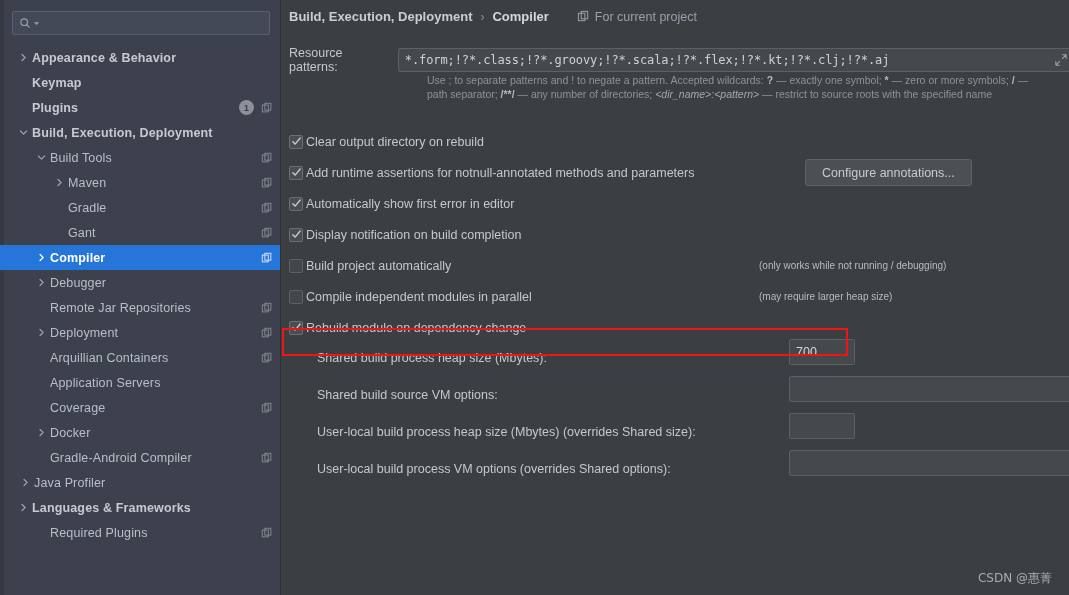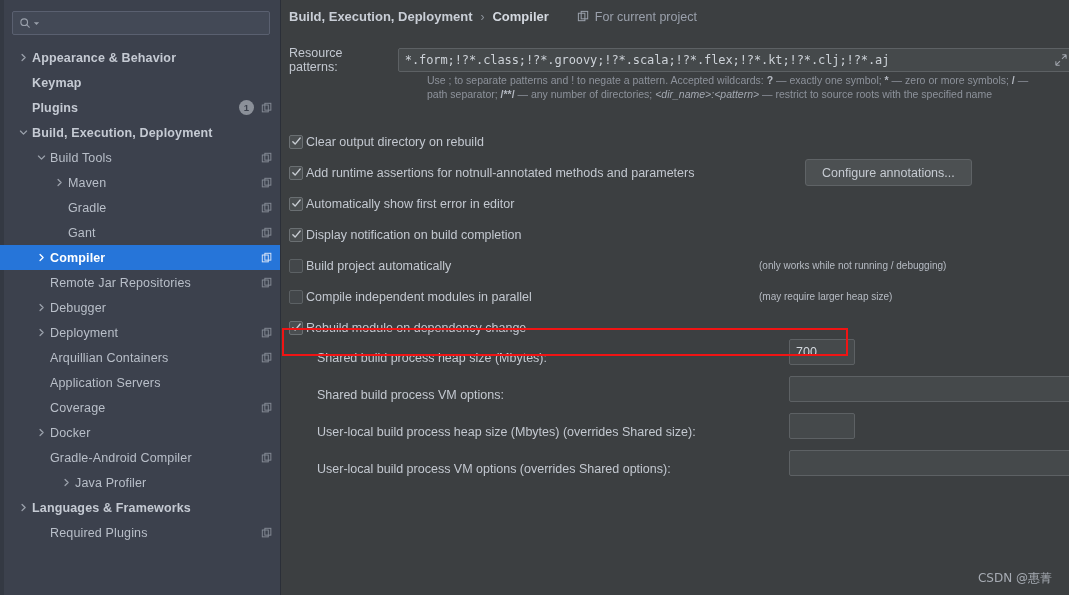--- a/index.html
+++ b/index.html
@@ -325,46 +325,46 @@
           <span class="tree-right">
             <span class="copy-ico">
               <svg width="12" height="12" viewBox="0 0 14 14">
                 <rect x="1.5" y="3.5" width="7" height="8" fill="none" stroke="#dce6f7" stroke-width="1.1"></rect>
                 <rect x="4.5" y="1.5" width="7" height="8" fill="none" stroke="#dce6f7" stroke-width="1.1"></rect>
               </svg>
             </span>
           </span>
         </div>
         <div class="tree-row" style="padding-left: 32px;">
+          <span class="tw">
+            <svg width="9" height="9" viewBox="0 0 10 10">
+              <path d="M3.4 1.6 L6.8 5 L3.4 8.4" fill="none" stroke="#9aa0ab" stroke-width="1.4" stroke-linecap="round" stroke-linejoin="round"></path>
+            </svg>
+          </span>
+          <span class="tree-label">Debugger</span>
+          <span class="tree-right"></span>
+        </div>
+        <div class="tree-row" style="padding-left: 32px;">
           <span class="tw"></span>
           <span class="tree-label">Remote Jar Repositories</span>
           <span class="tree-right">
             <span class="copy-ico">
               <svg width="12" height="12" viewBox="0 0 14 14">
                 <rect x="1.5" y="3.5" width="7" height="8" fill="none" stroke="#858b96" stroke-width="1.1"></rect>
                 <rect x="4.5" y="1.5" width="7" height="8" fill="none" stroke="#858b96" stroke-width="1.1"></rect>
               </svg>
             </span>
           </span>
         </div>
         <div class="tree-row" style="padding-left: 32px;">
           <span class="tw">
             <svg width="9" height="9" viewBox="0 0 10 10">
               <path d="M3.4 1.6 L6.8 5 L3.4 8.4" fill="none" stroke="#9aa0ab" stroke-width="1.4" stroke-linecap="round" stroke-linejoin="round"></path>
             </svg>
           </span>
-          <span class="tree-label">Debugger</span>
-          <span class="tree-right"></span>
-        </div>
-        <div class="tree-row" style="padding-left: 32px;">
-          <span class="tw">
-            <svg width="9" height="9" viewBox="0 0 10 10">
-              <path d="M3.4 1.6 L6.8 5 L3.4 8.4" fill="none" stroke="#9aa0ab" stroke-width="1.4" stroke-linecap="round" stroke-linejoin="round"></path>
-            </svg>
-          </span>
           <span class="tree-label">Deployment</span>
           <span class="tree-right">
             <span class="copy-ico">
               <svg width="12" height="12" viewBox="0 0 14 14">
                 <rect x="1.5" y="3.5" width="7" height="8" fill="none" stroke="#858b96" stroke-width="1.1"></rect>
                 <rect x="4.5" y="1.5" width="7" height="8" fill="none" stroke="#858b96" stroke-width="1.1"></rect>
               </svg>
             </span>
           </span>
         </div>
@@ -411,21 +411,21 @@
           <span class="tree-label">Gradle-Android Compiler</span>
           <span class="tree-right">
             <span class="copy-ico">
               <svg width="12" height="12" viewBox="0 0 14 14">
                 <rect x="1.5" y="3.5" width="7" height="8" fill="none" stroke="#858b96" stroke-width="1.1"></rect>
                 <rect x="4.5" y="1.5" width="7" height="8" fill="none" stroke="#858b96" stroke-width="1.1"></rect>
               </svg>
             </span>
           </span>
         </div>
-        <div class="tree-row" style="padding-left: 16px; margin-left: 41px;">
+        <div class="tree-row" style="padding-left: 16px;">
           <span class="tw">
             <svg width="9" height="9" viewBox="0 0 10 10">
               <path d="M3.4 1.6 L6.8 5 L3.4 8.4" fill="none" stroke="#9aa0ab" stroke-width="1.4" stroke-linecap="round" stroke-linejoin="round"></path>
             </svg>
           </span>
           <span class="tree-label">Java Profiler</span>
           <span class="tree-right"></span>
         </div>
         <div class="tree-row bold" style="padding-left: 14px;">
           <span class="tw">
@@ -538,21 +538,21 @@
           <span class="opt-text">Rebuild module on dependency change</span>
         </div>
       </div>
 
     <div class="fields">
         <div class="f-row">
           <span class="f-label">Shared build process heap size (Mbytes):</span>
           <input class="f-input small" value="700" style="">
         </div>
         <div class="f-row">
-          <span class="f-label">Shared build process VM options:</span>
+          <span class="f-label">Shared build source VM options:</span>
           <input class="f-input wide" value="" style="">
         </div>
         <div class="f-row">
           <span class="f-label">User-local build process heap size (Mbytes) (overrides Shared size):</span>
           <input class="f-input small" value="" style="">
         </div>
         <div class="f-row">
           <span class="f-label">User-local build process VM options (overrides Shared options):</span>
           <input class="f-input wide" value="" style="">
         </div>

